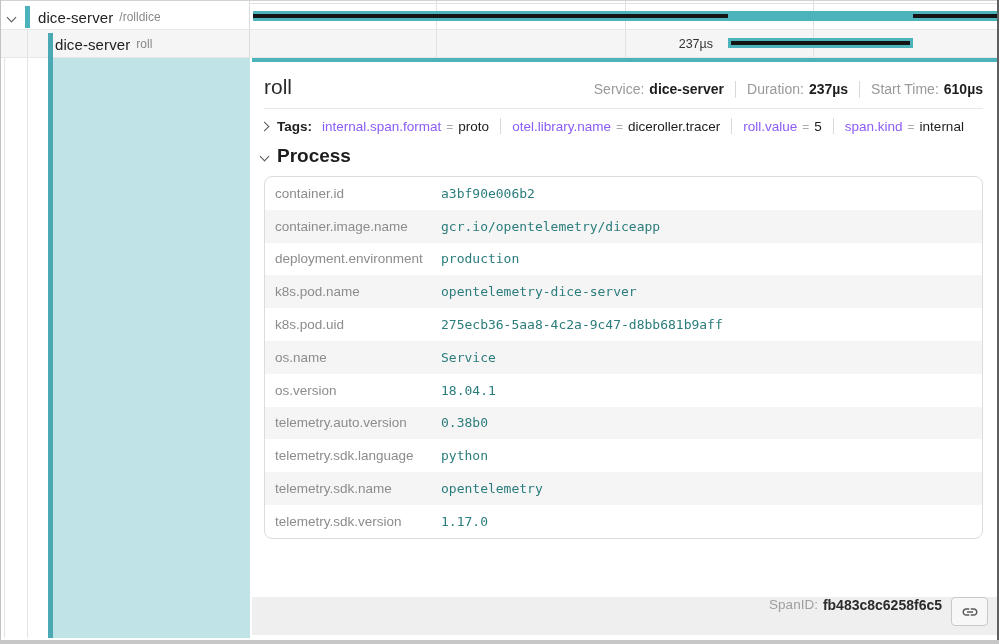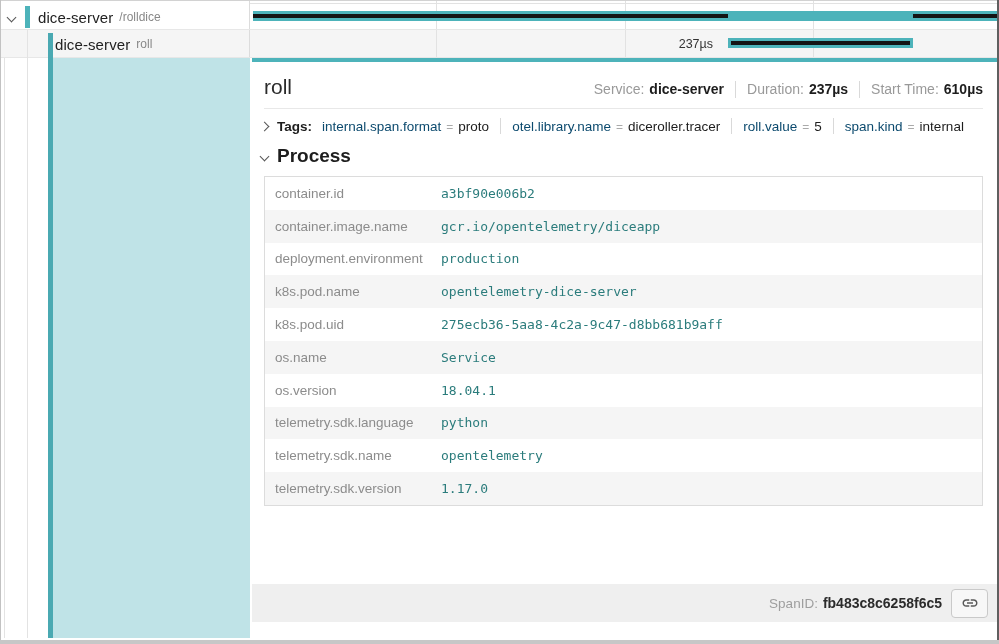--- a/index.html
+++ b/index.html
@@ -44,37 +44,37 @@
   .detail-header h2 { font-size:21px; font-weight:500; color:#2b2b2b; }
   .meta { margin-left:auto; display:flex; align-items:center; font-size:14px; }
   .meta .lbl { color:#999; margin-right:5px; }
   .meta .val { color:#1d1d1d; font-weight:bold; }
   .meta .mdiv { width:1px; height:17px; background:#d9d9d9; margin:0 11px; }
   .hr { height:1px; background:#e8e8e8; margin:9px 14px 0 12px; }
 
   .tags-row { display:flex; align-items:center; padding:9px 0 4px 9px; font-size:13.5px; }
   .tags-row .sec { font-weight:bold; color:#1d1d1d; margin:0 10px 0 9px; }
   .tag-item { display:flex; align-items:baseline; }
-  .tag-item .tkey { color:#0c4a6e; }
+  .tag-item .tkey { color:#8b5cf6; }
   .tag-item .teq  { color:#aaa; margin:0 5px; font-size:12px; }
   .tag-item .tval { color:#1d1d1d; }
   .tdiv { width:1px; height:16px; background:#d9d9d9; margin:0 11px; align-self:center; }
 
   .process-row { display:flex; align-items:center; padding:7px 0 6px 9px; font-size:19px; }
   .process-row .sec { font-weight:bold; color:#1d1d1d; margin-left:9px; }
 
-  .kv-wrap { margin:3px 14px 0 12px; border:1px solid #dcdcdc; border-radius:0; overflow:hidden; background:#fff; }
+  .kv-wrap { margin:3px 14px 0 12px; border:1px solid #dcdcdc; border-radius:8px; overflow:hidden; background:#fff; }
   .kv-wrap table { width:100%; border-collapse:collapse; }
   .kv-wrap tr:nth-child(even) { background:#f5f5f5; }
   .kv-wrap td { height:32.8px; vertical-align:middle; font-size:13.5px; }
   .kv-wrap td.key { width:176px; color:#8c8c8c; padding-left:10px; }
   .kv-wrap td.val { font-family:"DejaVu Sans Mono","Liberation Mono",monospace; font-size:13px; color:#2b7c7c; }
 
-  .panel-footer { position:absolute; left:0; right:0; bottom:16px; height:38px; background:#efefef;
-                  display:flex; align-items:center; justify-content:flex-end; padding-right:9px; }
+  .panel-footer { position:absolute; left:0; right:0; bottom:3px; height:38px; background:#efefef;
+                  display:flex; align-items:flex-start; justify-content:flex-end; padding-right:9px; }
   .panel-footer .lbl { color:#9e9e9e; font-size:13.5px; margin-right:5px; }
   .panel-footer .val { color:#2b2b2b; font-size:14px; font-weight:bold; margin-right:9px; }
   .link-btn { width:37px; height:29px; border:1px solid #c9c9c9; border-radius:4px; background:#f7f7f7;
               display:flex; align-items:center; justify-content:center; cursor:pointer; }
 </style>
 </head>
 <body>
 
 <div class="screen">
 
@@ -189,20 +189,24 @@
             </tr>
         <tr>
               <td class="key">os.name</td>
               <td class="val">Service</td>
             </tr>
         <tr>
               <td class="key">os.version</td>
               <td class="val">18.04.1</td>
             </tr>
         <tr>
+              <td class="key">telemetry.auto.version</td>
+              <td class="val">0.38b0</td>
+            </tr>
+        <tr>
               <td class="key">telemetry.sdk.language</td>
               <td class="val">python</td>
             </tr>
         <tr>
               <td class="key">telemetry.sdk.name</td>
               <td class="val">opentelemetry</td>
             </tr>
         <tr>
               <td class="key">telemetry.sdk.version</td>
               <td class="val">1.17.0</td>

